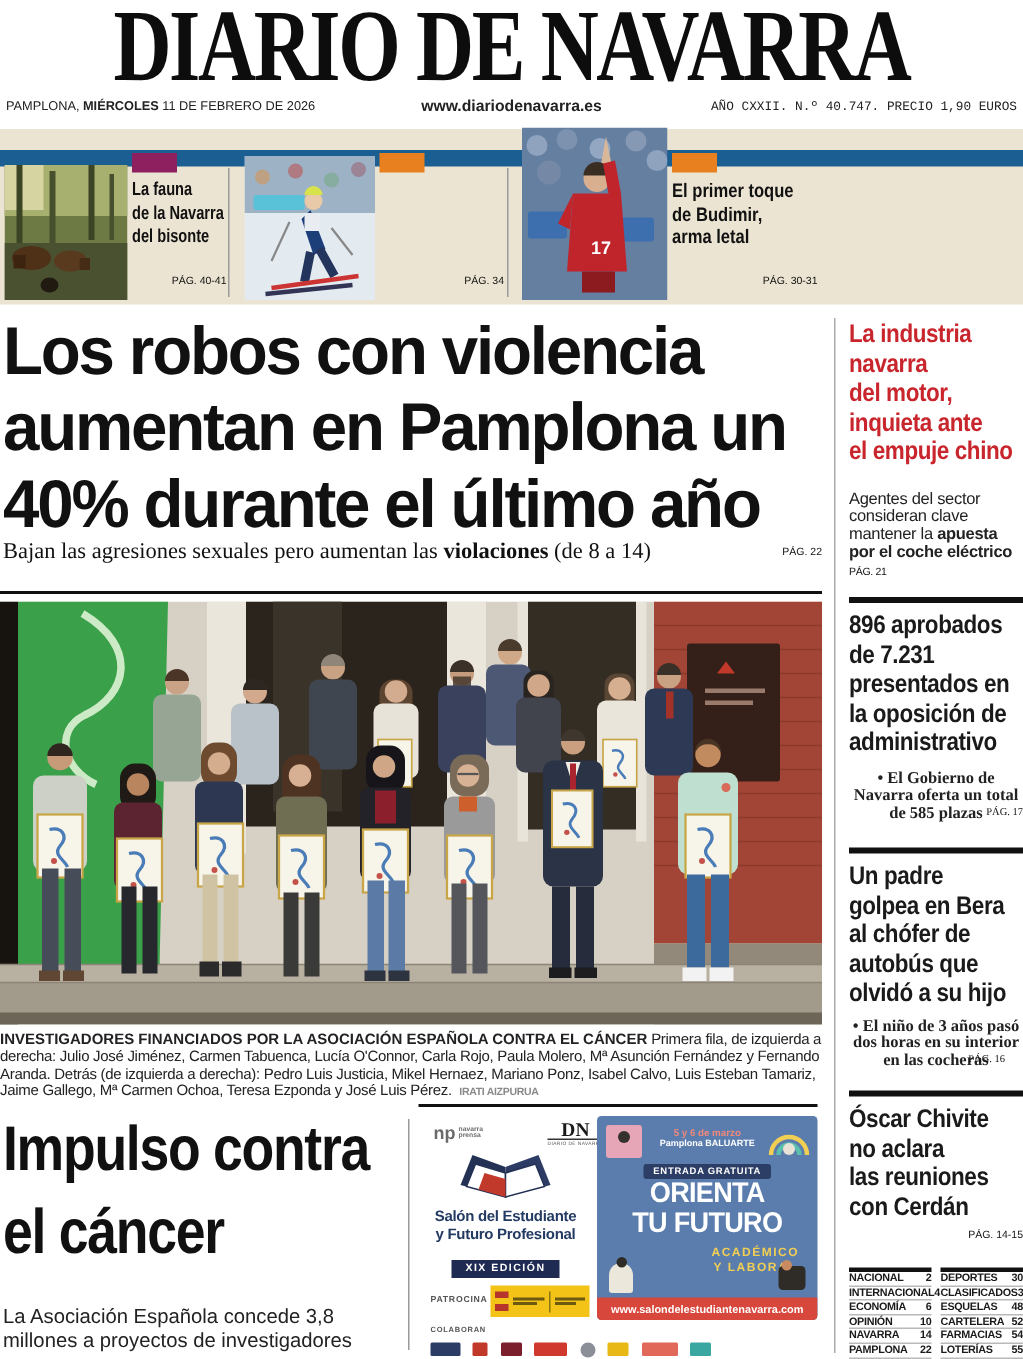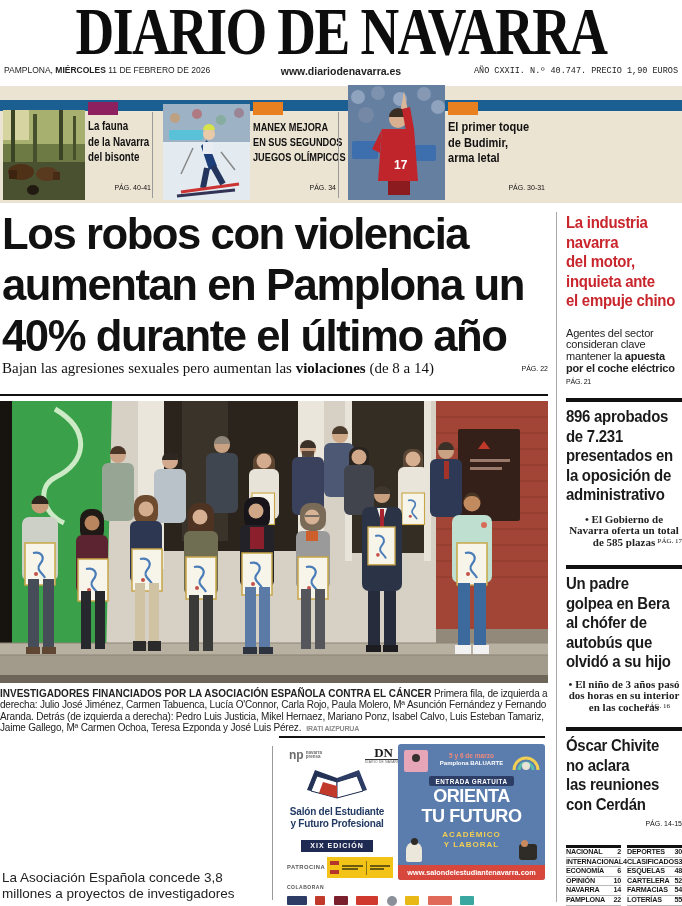--- a/index.html
+++ b/index.html
@@ -53,21 +53,21 @@
 
   
   .ad{top:736px;left:279px;width:266px;height:170px;border-top:2px solid #111;background:#fff;}
   .ad-title{font-size:10px;line-height:12px;color:#233a63;font-weight:bold;text-align:center;letter-spacing:-0.2px;}
   .ad-badge{background:#1e2a52;color:#fff;font-size:7px;font-weight:bold;letter-spacing:1px;
             padding:2.5px 9px;display:inline-block;}
   .blue-panel{position:absolute;left:119px;top:6px;width:147px;height:136px;background:#5b7dad;border-radius:3px;overflow:hidden;}
   .bp-center{position:absolute;left:0;width:147px;text-align:center;}
   .orienta{color:#fff;font-weight:bold;font-size:19px;letter-spacing:-0.5px;line-height:19px;
            transform:scaleX(.95);transform-origin:center top;}
-  .acad{color:#f2cf53;font-weight:bold;font-size:8px;letter-spacing:1px;line-height:9.5px;}
+  .acad{color:#f2cf53;font-weight:bold;font-size:8px;letter-spacing:1px;line-height:9.5px;padding-left:32px;}
   .urlbar{position:absolute;left:0;bottom:0;width:147px;height:15px;background:#d7473c;color:#fff;
           font-weight:bold;font-size:7.3px;text-align:center;line-height:15px;}
   .tinylabel{font-size:5.8px;font-weight:bold;color:#555;letter-spacing:.5px;}
   .logoblob{display:inline-block;height:9px;border-radius:1px;margin-right:4px;vertical-align:middle;}
 </style>
 </head>
 <body>
 
 <div class="page">
 
@@ -143,27 +143,20 @@
     <div class="promo-lines" style="font-size:12.5px;transform:scaleX(.78)">
       <div>La fauna</div>
       <div>de la Navarra</div>
       <div>del bisonte</div>
     </div>
   </div>
   <div class="abs pag" style="left:88px;top:184px;width:63px;text-align:right">PÁG. 40-41</div>
 
   <div class="abs vrule" style="left:152px;top:112px;height:86px"></div>
 
-  <div class="abs" style="left:253px;top:120px;width:84px">
-    <div class="promo-lines" style="font-size:11.5px;line-height:15px;transform:scaleX(.80)">
-      <div>MANEX MEJORA</div>
-      <div>EN SUS SEGUNDOS</div>
-      <div>JUEGOS OLÍMPICOS</div>
-    </div>
-  </div>
   <div class="abs pag" style="left:253px;top:184px;width:83px;text-align:right">PÁG. 34</div>
 
   <div class="abs vrule" style="left:338px;top:112px;height:86px"></div>
 
   <div class="abs" style="left:448px;top:119px;width:97px">
     <div class="promo-lines" style="font-size:13px;transform:scaleX(.85)">
       <div>El primer toque</div>
       <div>de Budimir,</div>
       <div>arma letal</div>
     </div>
@@ -357,20 +350,26 @@
         <rect x="474" y="182" width="12" height="62" fill="#3d6a9c"></rect>
         <rect x="455" y="244" width="16" height="9" fill="#f2f2f2"></rect>
         <rect x="473" y="244" width="16" height="9" fill="#f2f2f2"></rect>
       </g>
   </svg>
 
   <div class="abs caption" style="left:0;top:688px;width:548px">
     <b>INVESTIGADORES FINANCIADOS POR LA ASOCIACIÓN ESPAÑOLA CONTRA EL CÁNCER</b><span> Primera fila, de izquierda a derecha: Julio José Jiménez, Carmen Tabuenca, Lucía O'Connor, Carla Rojo, Paula Molero, Mª Asunción Fernández y Fernando Aranda. Detrás (de izquierda a derecha): Pedro Luis Justicia, Mikel Hernaez, Mariano Ponz, Isabel Calvo, Luis Esteban Tamariz, Jaime Gallego, Mª Carmen Ochoa, Teresa Ezponda y José Luis Pérez.</span><span class="credit">IRATI AIZPURUA</span>
   </div>
 
+  <div class="abs" style="left:2px;top:738px;width:268px">
+    <div class="sec-h">
+      <div>Impulso contra</div>
+      <div>el cáncer</div>
+    </div>
+  </div>
   <div class="abs sec-dek" style="left:2px;top:870px;width:266px">
     <span>La Asociación Española concede 3,8 millones a proyectos de investigadores navarros</span>&nbsp;&nbsp;
   </div>
 
   <div class="abs vrule" style="left:272px;top:746px;height:154px"></div>
 
   <div class="abs ad">
 
     <div class="abs" style="left:10px;top:10px;display:flex;align-items:center">
       <span style="font-weight:bold;font-size:12px;color:#6b6b6b">np</span>

